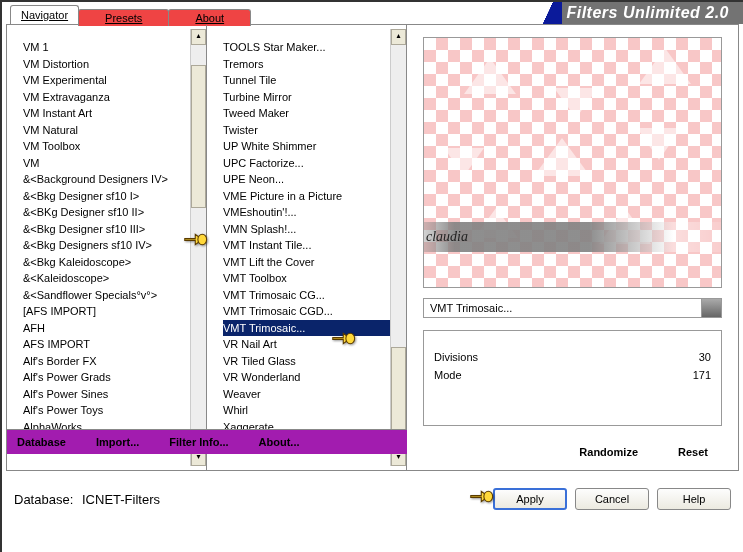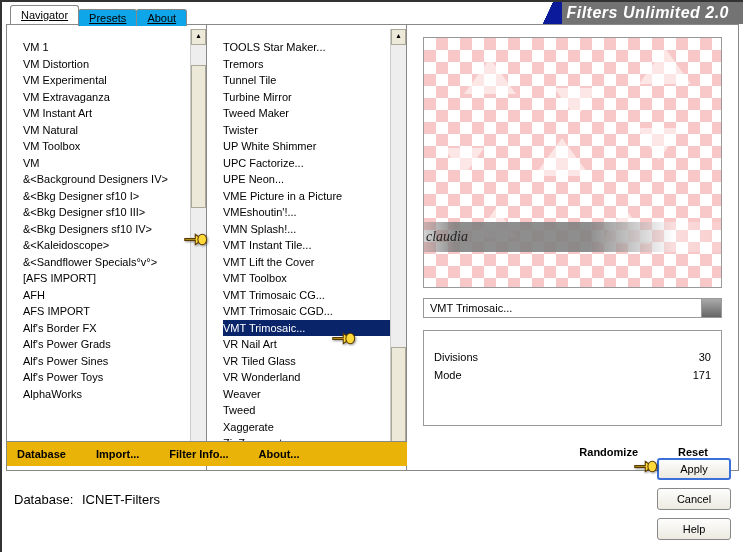--- a/index.html
+++ b/index.html
@@ -1,21 +1,21 @@
 <!DOCTYPE html>
 <html><head>
 <meta charset="utf-8">
 <style>
   * { box-sizing: border-box; margin: 0; padding: 0; }
   html, body { width: 743px; height: 552px; overflow: hidden; font-family: "Tahoma", Arial, sans-serif; font-size: 11px; background: #fff; border: 1px solid #333; }
   .title-bar { height: 22px; background: #fff; display: flex; }
   .tabs { display: flex; align-items: flex-end; height: 22px; margin-left: 8px; text-decoration: underline; }
   .tab { border: 1px solid #888; border-bottom: none; background: #fff; padding: 3px 10px; font-size: 11px; margin-right: -1px; border-top-left-radius: 3px; border-top-right-radius: 3px; position: relative; }
   .tab.active { background: #fff; z-index: 2; }
-  .tab.inactive { background: #0ea5e9; top: 2px; padding: 2px 10px; }
+  .tab.inactive { background: #ef4444; top: 2px; padding: 2px 26px; }
   .brand { margin-left: auto; height: 22px; display:flex; align-items:center; }
   .brand-slant { width: 28px; height: 22px; background: linear-gradient(115deg, #fff 49%, #0b1a9a 50%); }
   .brand-bar { background: #737373; color:#fff; font-weight: bold; font-style: italic; font-size: 16px; padding: 0 14px 0 4px; height:22px; line-height:22px; letter-spacing: 0.5px; }
   .tab-underline { height:1px; background:#888; margin: 0 4px; }
   .main-area { display: flex; height: 446px; border:1px solid #888; margin: 0 4px; border-top:none; position:relative; }
   .col { border-right: 1px solid #888; padding: 4px 0 4px 4px; height:100%; overflow:hidden; display:flex; flex-direction:column; }
   .col1 { width: 200px; }
   .col2 { width: 200px; }
   .col3 { flex:1; border-right:none; padding:6px; }
   .list { flex:1; overflow:hidden; position:relative; }
@@ -37,21 +37,21 @@
   .filter-title-row { display:flex; margin: 4px 10px 0 10px; border:1px solid #999; height:22px; }
   .filter-title { flex:1; padding:3px 6px; background:#fff; }
   .filter-title-arrow { width:20px; background: linear-gradient(to bottom, #aaa, #666); border-left:1px solid #999; }
   .params { border:1px solid #999; margin: 12px 10px; height: 100px; padding: 20px 10px; font-size:11px; }
   .param-row { display:flex; justify-content:space-between; height:18px; }
   .right-btns { display:flex; justify-content:flex-end; gap: 40px; padding: 8px 24px 6px; font-size:11px; }
   .footer { height:56px; padding: 6px 12px; display:flex; align-items:center; }
   .db-info { font-size:13px; line-height:15px; }
   .db-row { display:flex; gap: 8px; }
   .db-label { width:60px; }
-  .actions { margin-left:auto; display:flex; gap:8px; align-items:center; position:relative;flex-direction:column; }
+  .actions { margin-left:auto; display:flex; gap:8px; align-items:center; position:relative; }
   .action-btn { width:74px; height:22px; background: linear-gradient(#fdfdfd,#eceae0); border:1px solid #888; border-radius:3px; font-size:11px; }
   .action-btn.primary { border: 2px solid #3a70d8; }
   .bold { font-weight:bold; }
   .hand { position:absolute; width:28px; height:24px; z-index:5; pointer-events:none; }
   .hand svg { filter: drop-shadow(1px 1px 1px rgba(0,0,0,0.4)); }
 </style>
 </head>
 <body>
 
 <div class="title-bar">
@@ -75,22 +75,24 @@
           <div class="list-item">VM 1</div>
           <div class="list-item">VM Distortion</div>
           <div class="list-item">VM Experimental</div>
           <div class="list-item">VM Extravaganza</div>
           <div class="list-item">VM Instant Art</div>
           <div class="list-item">VM Natural</div>
           <div class="list-item">VM Toolbox</div>
           <div class="list-item">VM</div>
           <div class="list-item">&amp;&lt;Background Designers IV&gt;</div>
           <div class="list-item">&amp;&lt;Bkg Designer sf10 I&gt;</div>
+          <div class="list-item">&amp;&lt;BKg Designer sf10 II&gt;</div>
           <div class="list-item">&amp;&lt;Bkg Designer sf10 III&gt;</div>
           <div class="list-item">&amp;&lt;Bkg Designers sf10 IV&gt;</div>
+          <div class="list-item">&amp;&lt;Bkg Kaleidoscope&gt;</div>
           <div class="list-item">&amp;&lt;Kaleidoscope&gt;</div>
           <div class="list-item">&amp;&lt;Sandflower Specials°v°&gt;</div>
           <div class="list-item">[AFS IMPORT]</div>
           <div class="list-item">AFH</div>
           <div class="list-item">AFS IMPORT</div>
           <div class="list-item">Alf's Border FX</div>
           <div class="list-item">Alf's Power Grads</div>
           <div class="list-item">Alf's Power Sines</div>
           <div class="list-item">Alf's Power Toys</div>
           <div class="list-item">AlphaWorks</div>
@@ -123,21 +125,21 @@
           <div class="list-item">VMT Instant Tile...</div>
           <div class="list-item">VMT Lift the Cover</div>
           <div class="list-item">VMT Toolbox</div>
           <div class="list-item">VMT Trimosaic CG...</div>
           <div class="list-item">VMT Trimosaic CGD...</div>
           <div class="list-item selected">VMT Trimosaic...</div>
           <div class="list-item">VR Nail Art</div>
           <div class="list-item">VR Tiled Glass</div>
           <div class="list-item">VR Wonderland</div>
           <div class="list-item">Weaver</div>
-          <div class="list-item">Tweed</div>
+          <div class="list-item">Whirl</div>
           <div class="list-item">Xaggerate</div>
           <div class="list-item">ZigZaggerate</div>
         </div>
       <div class="scrollbar">
         <div class="scroll-btn">▴</div>
         <div style="flex:0.75"></div>
         <div class="scroll-thumb" style="flex:0.25"></div>
         <div class="scroll-btn">▾</div>
       </div>
     </div>
@@ -174,21 +176,21 @@
           <span>171</span>
         </div>
       </div>
 
     <div class="right-btns">
       <span class="bold">Randomize</span>
       <span class="bold">Reset</span>
     </div>
   </div>
 
-  <div class="bot-btns" style="position:absolute;bottom:4px;left:0;width:400px;background:#eab308;">
+  <div class="bot-btns" style="position:absolute;bottom:16px;left:0;width:400px;background:#a21caf;">
     <span class="bold">Database</span>
     <span class="bold">Import...</span>
     <span class="bold">Filter Info...</span>
     <span class="bold">About...</span>
   </div>
 
   <div class="hand" style="top:204px;left:176px;">
     <svg viewBox="0 0 32 24">
         <path d="M2 11 L14 11 L14 6 L22 12 L14 18 L14 13 L2 13 Z" fill="#ffd83a" stroke="#5a3b00" stroke-width="1.2"></path>
         <ellipse cx="22" cy="12" rx="5" ry="6" fill="#ffd83a" stroke="#5a3b00" stroke-width="1.2"></ellipse>

